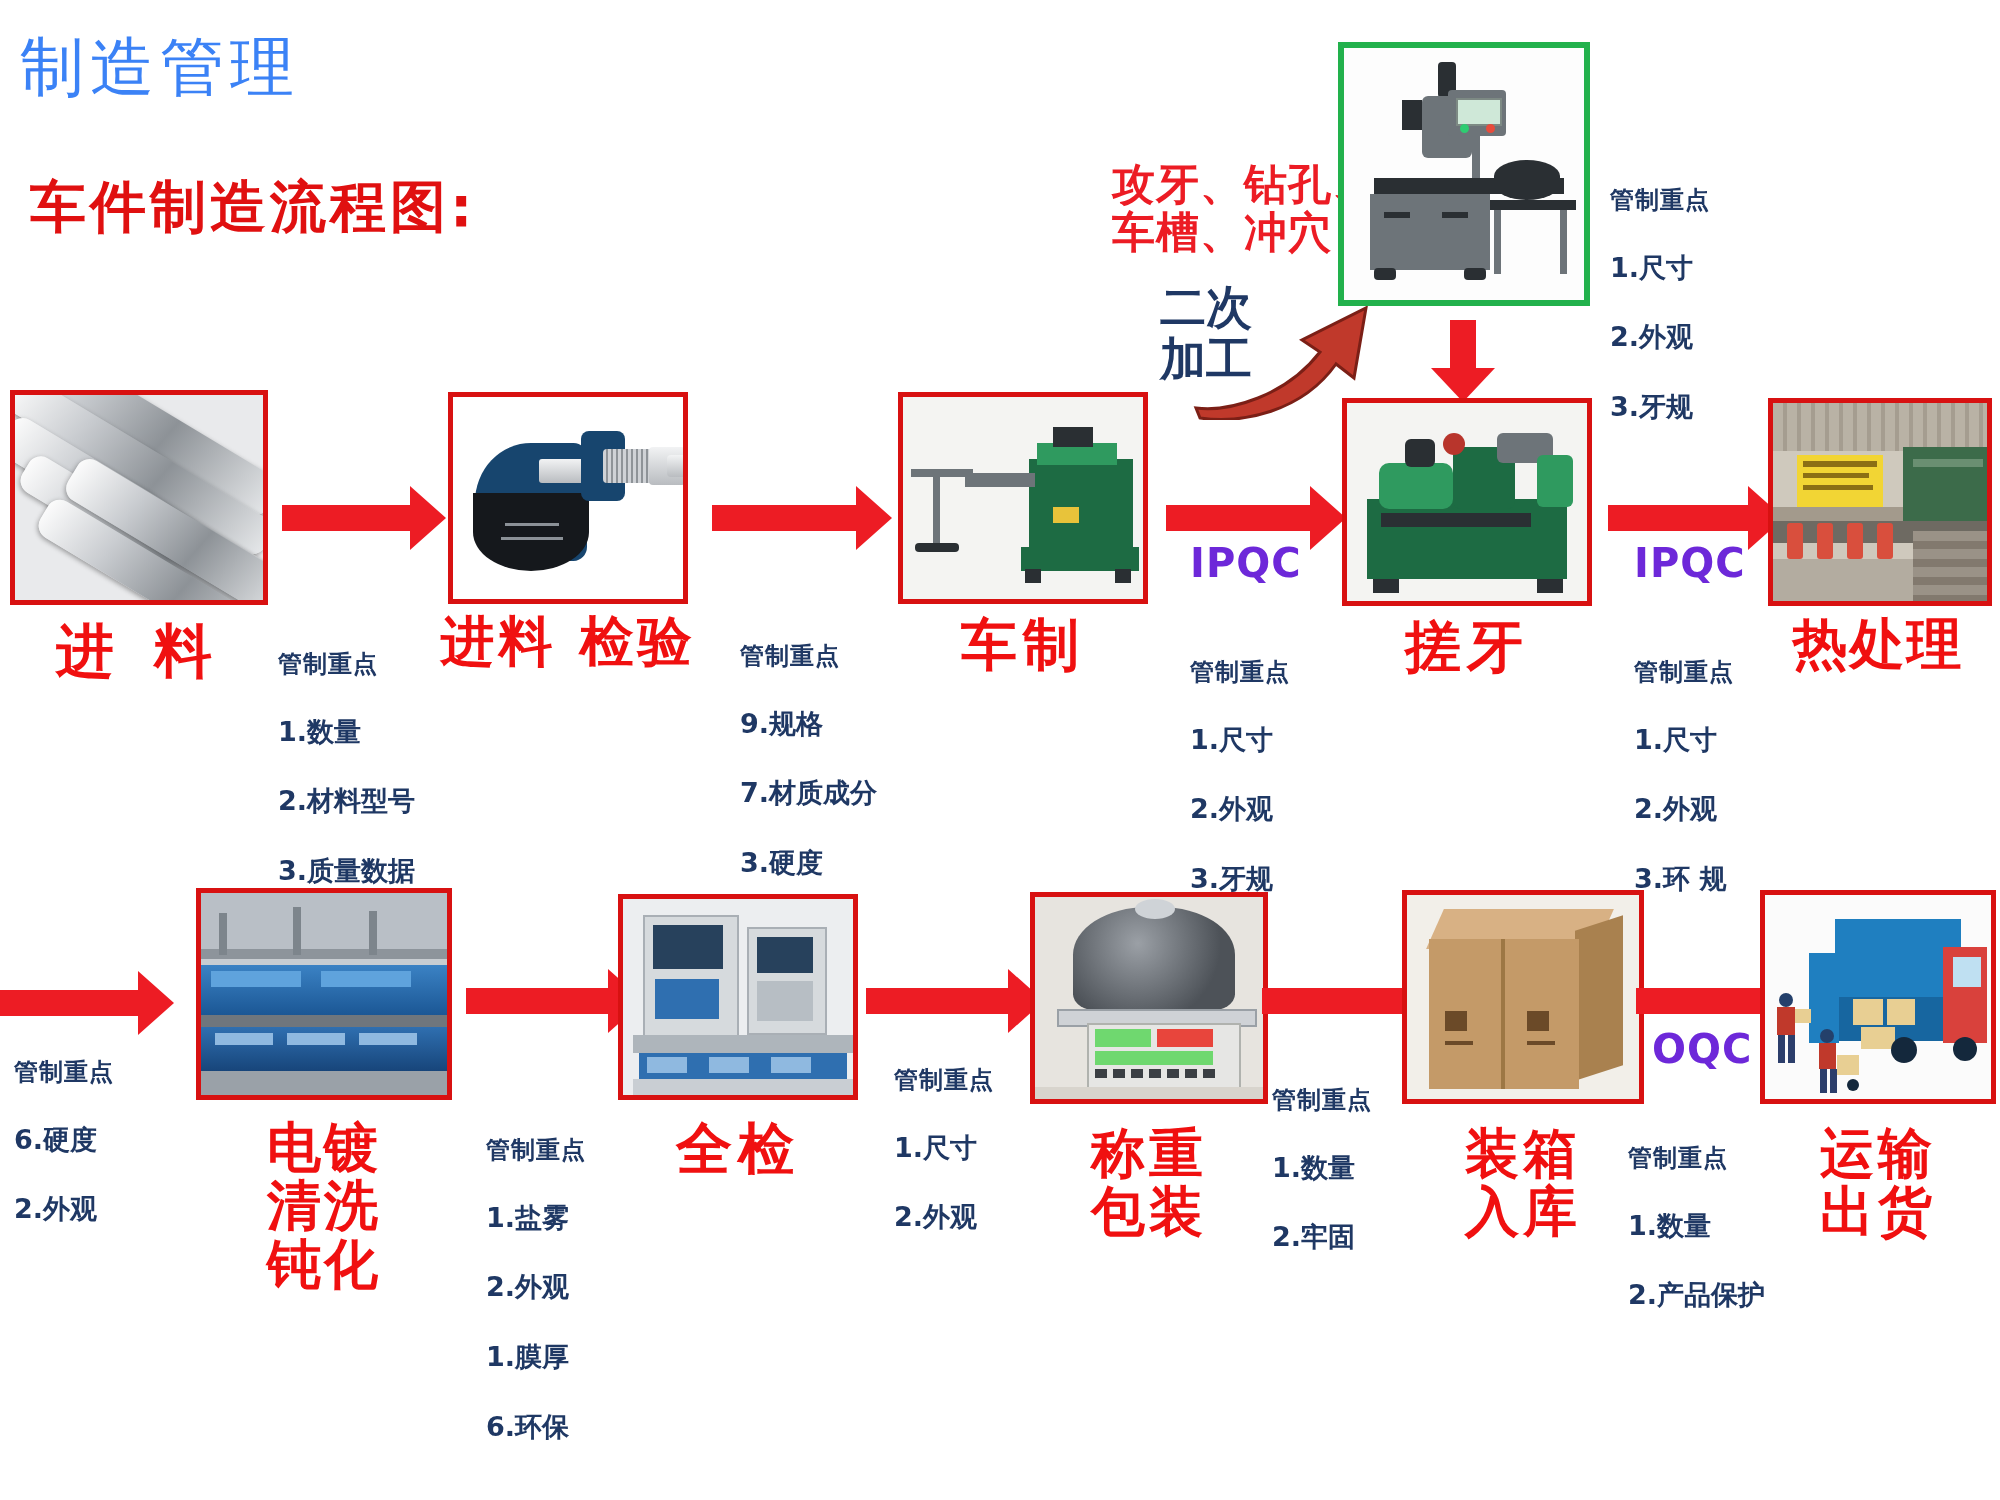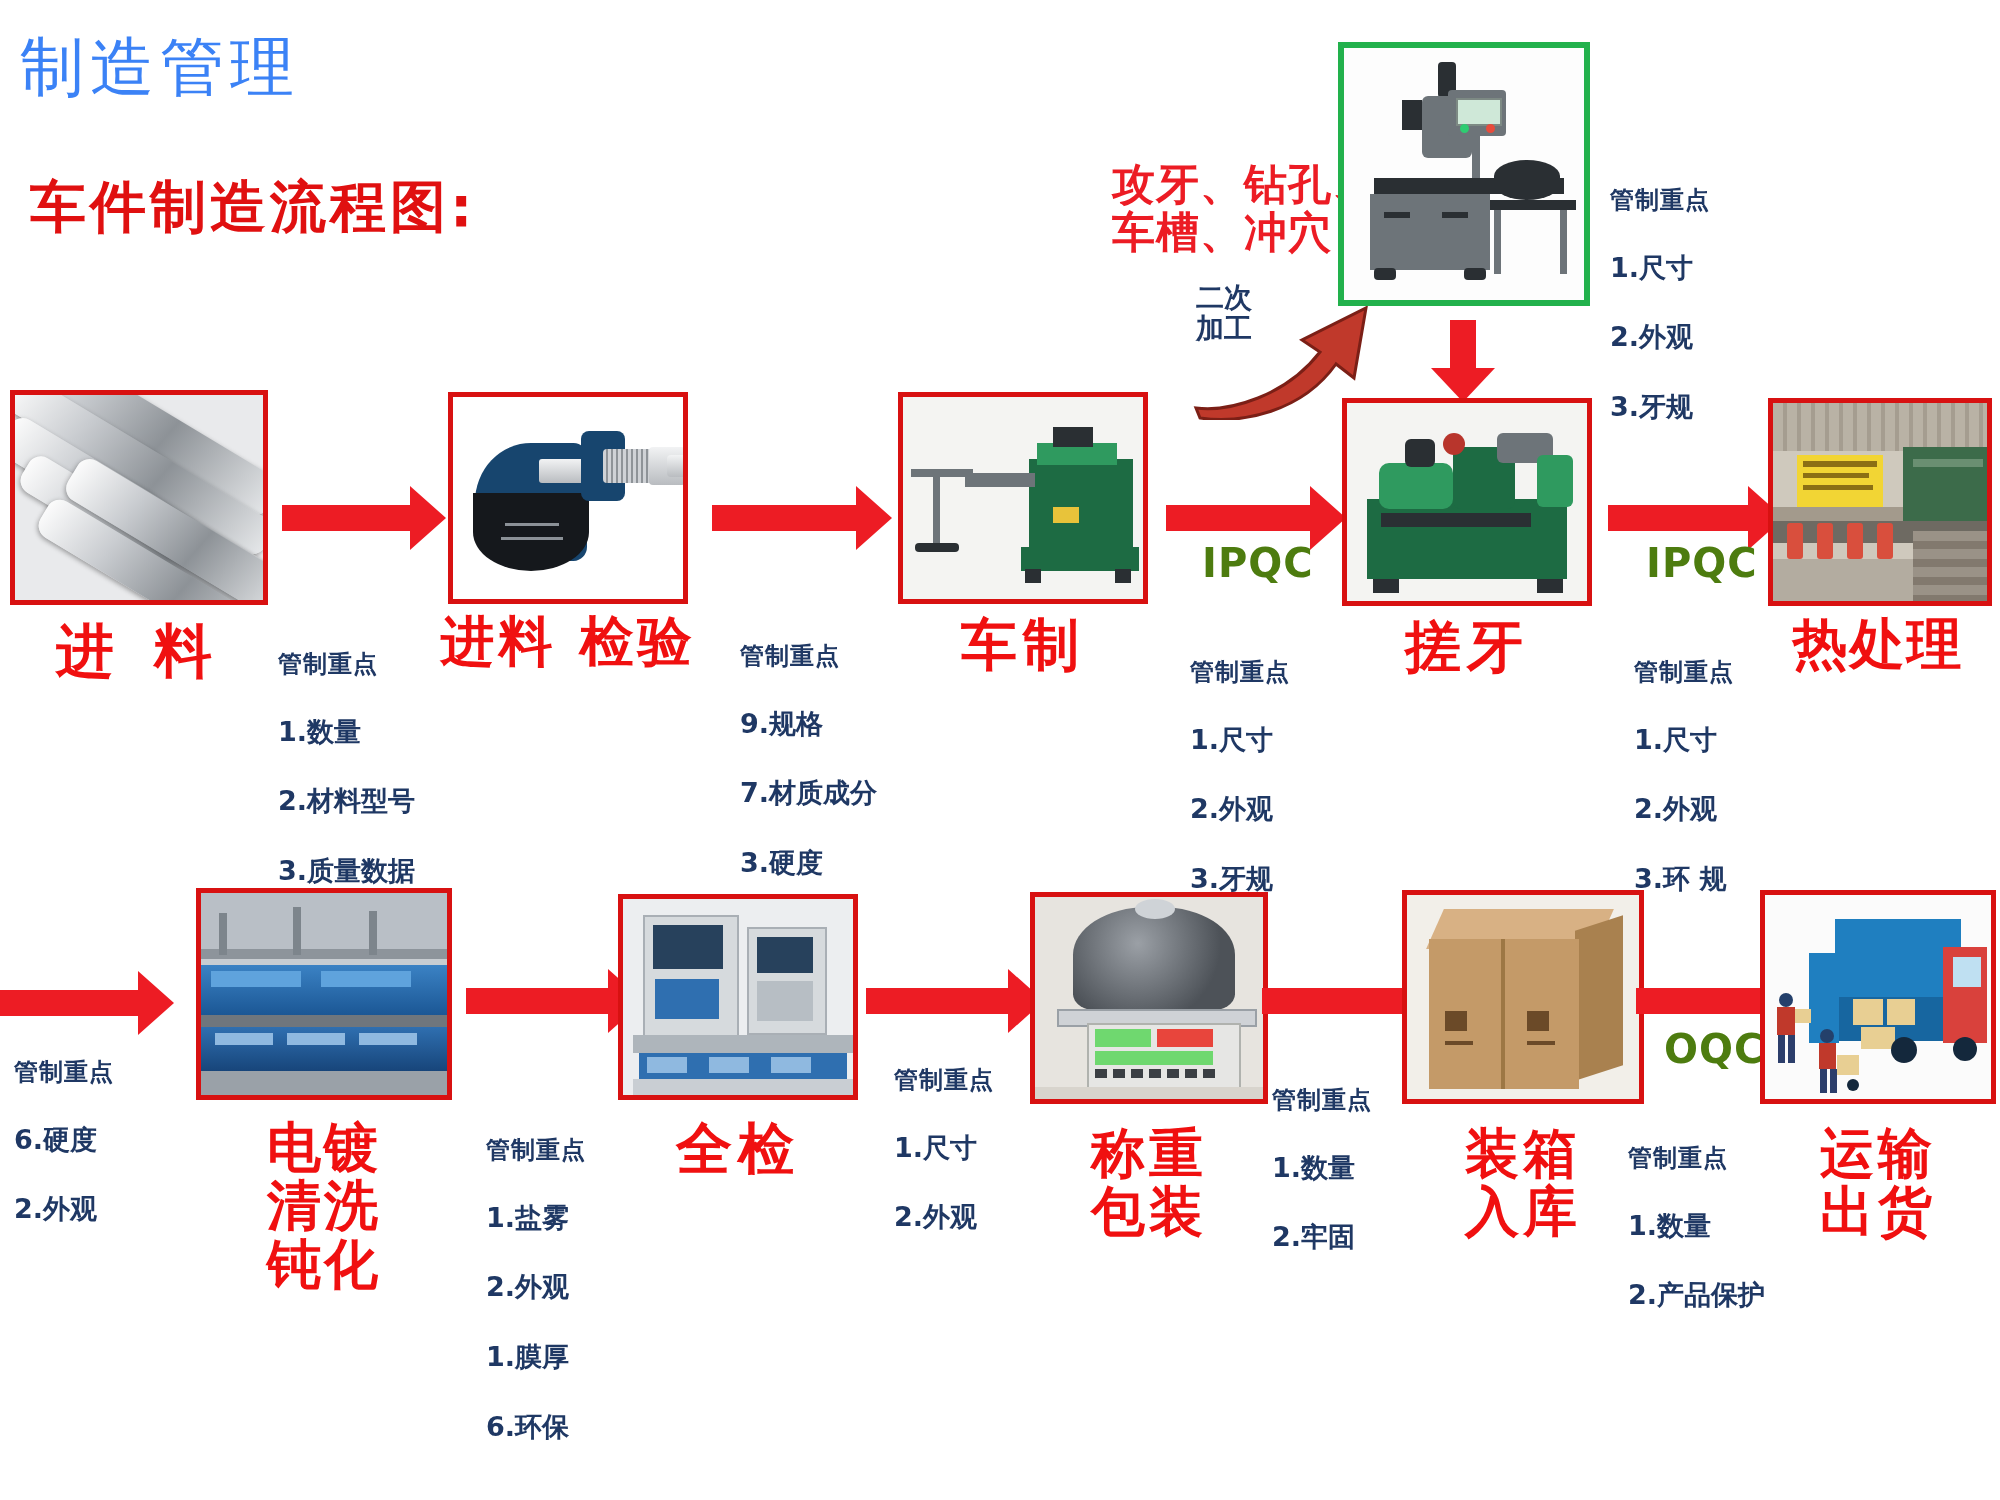--- a/index.html
+++ b/index.html
@@ -23,21 +23,21 @@
   
   .step-label{color:#F01010;font-weight:700;text-align:center;line-height:1.08;
               font-family:"DejaVu Serif","Liberation Serif",serif;}
 
   
   .ctrl{color:#1F3864;line-height:1.18;white-space:pre;}
   .ctrl .hd{font-size:24px;font-weight:700;letter-spacing:1px;}
   .ctrl .li{font-size:27px;font-weight:700;}
 
   
-  .qc{color:#4d7c0f;font-weight:800;font-size:40px;letter-spacing:1px;margin-left:12px;}
+  .qc{color:#6d28d9;font-weight:800;font-size:40px;letter-spacing:1px;}
 
   
   .arrow-r{background:#ED1C24;height:26px;position:absolute;}
   .arrow-r:after{content:"";position:absolute;right:-34px;top:-19px;
      border-top:32px solid transparent;border-bottom:32px solid transparent;
      border-left:36px solid #ED1C24;}
   .arrow-d{background:#ED1C24;width:26px;position:absolute;}
   .arrow-d:after{content:"";position:absolute;left:-19px;bottom:-30px;
      border-left:32px solid transparent;border-right:32px solid transparent;
      border-top:34px solid #ED1C24;}
@@ -188,21 +188,21 @@
 
 <div class="abs ctrl" style="left:1190px;top:620px;">
   <div class="hd">管制重点</div>
   <div class="li">1.尺寸</div>
   <div class="li">2.外观</div>
   <div class="li">3.牙规</div>
 </div>
 
 <div class="abs redlbl" style="left:1112px;top:160px;font-size:43px;letter-spacing:1px;white-space:pre;">攻牙、钻孔、
 车槽、冲穴</div>
-<div class="abs bluelbl" style="left:1160px;top:282px;font-size:28px;white-space:pre;text-align:right;margin-left:36px;">二次
+<div class="abs bluelbl" style="left:1160px;top:282px;font-size:46px;white-space:pre;text-align:right;">二次
 加工</div>
 
 <svg class="abs" style="left:1190px;top:300px;width:190px;height:120px;" viewBox="0 0 190 120">
   <path d="M6,108 C40,112 96,96 130,52 L112,40 L176,8 L164,78 L146,64 C112,112 52,124 10,118 Z" fill="#C0392B" stroke="#7B1F16" stroke-width="3"></path>
 </svg>
 
 <div class="abs frame green" style="left:1338px;top:42px;width:252px;height:264px;">
   <div class="ph mach" style="background:#fdfdfd;">
     <div class="dk" style="left:94px;top:14px;width:18px;height:36px;border-radius:4px;"></div>
     <div class="gr" style="left:78px;top:48px;width:50px;height:62px;border-radius:6px;"></div>

